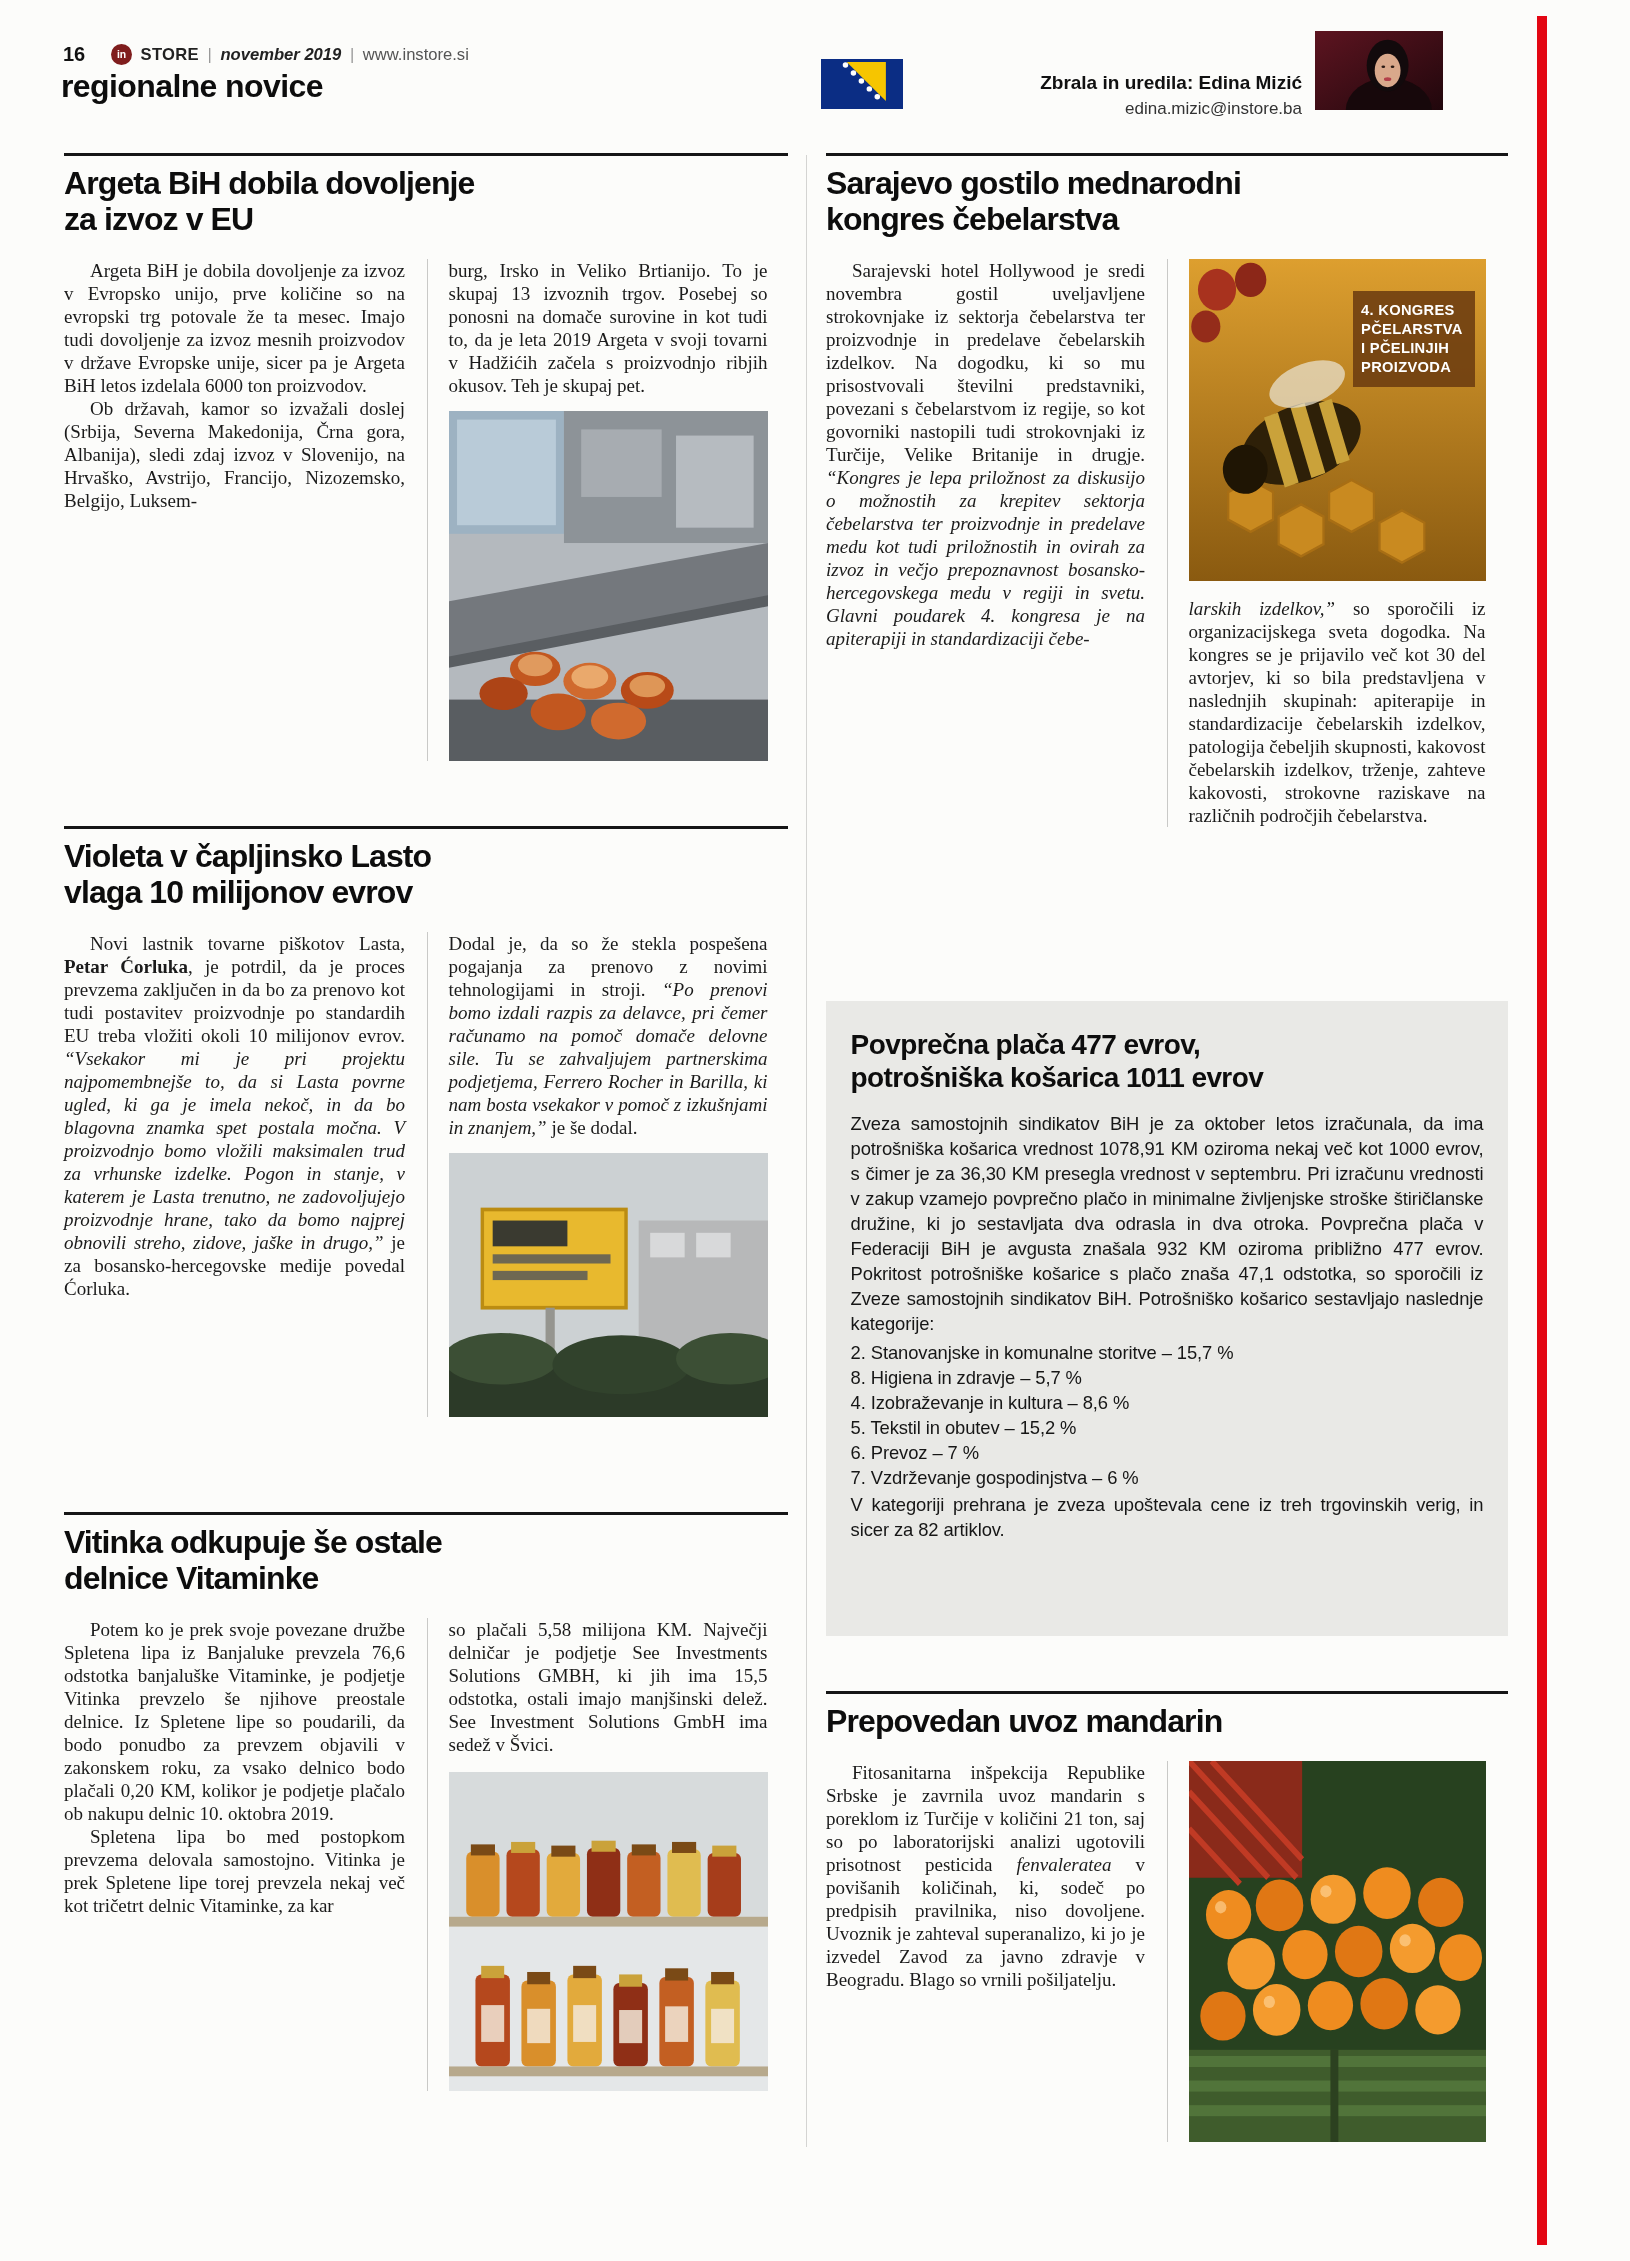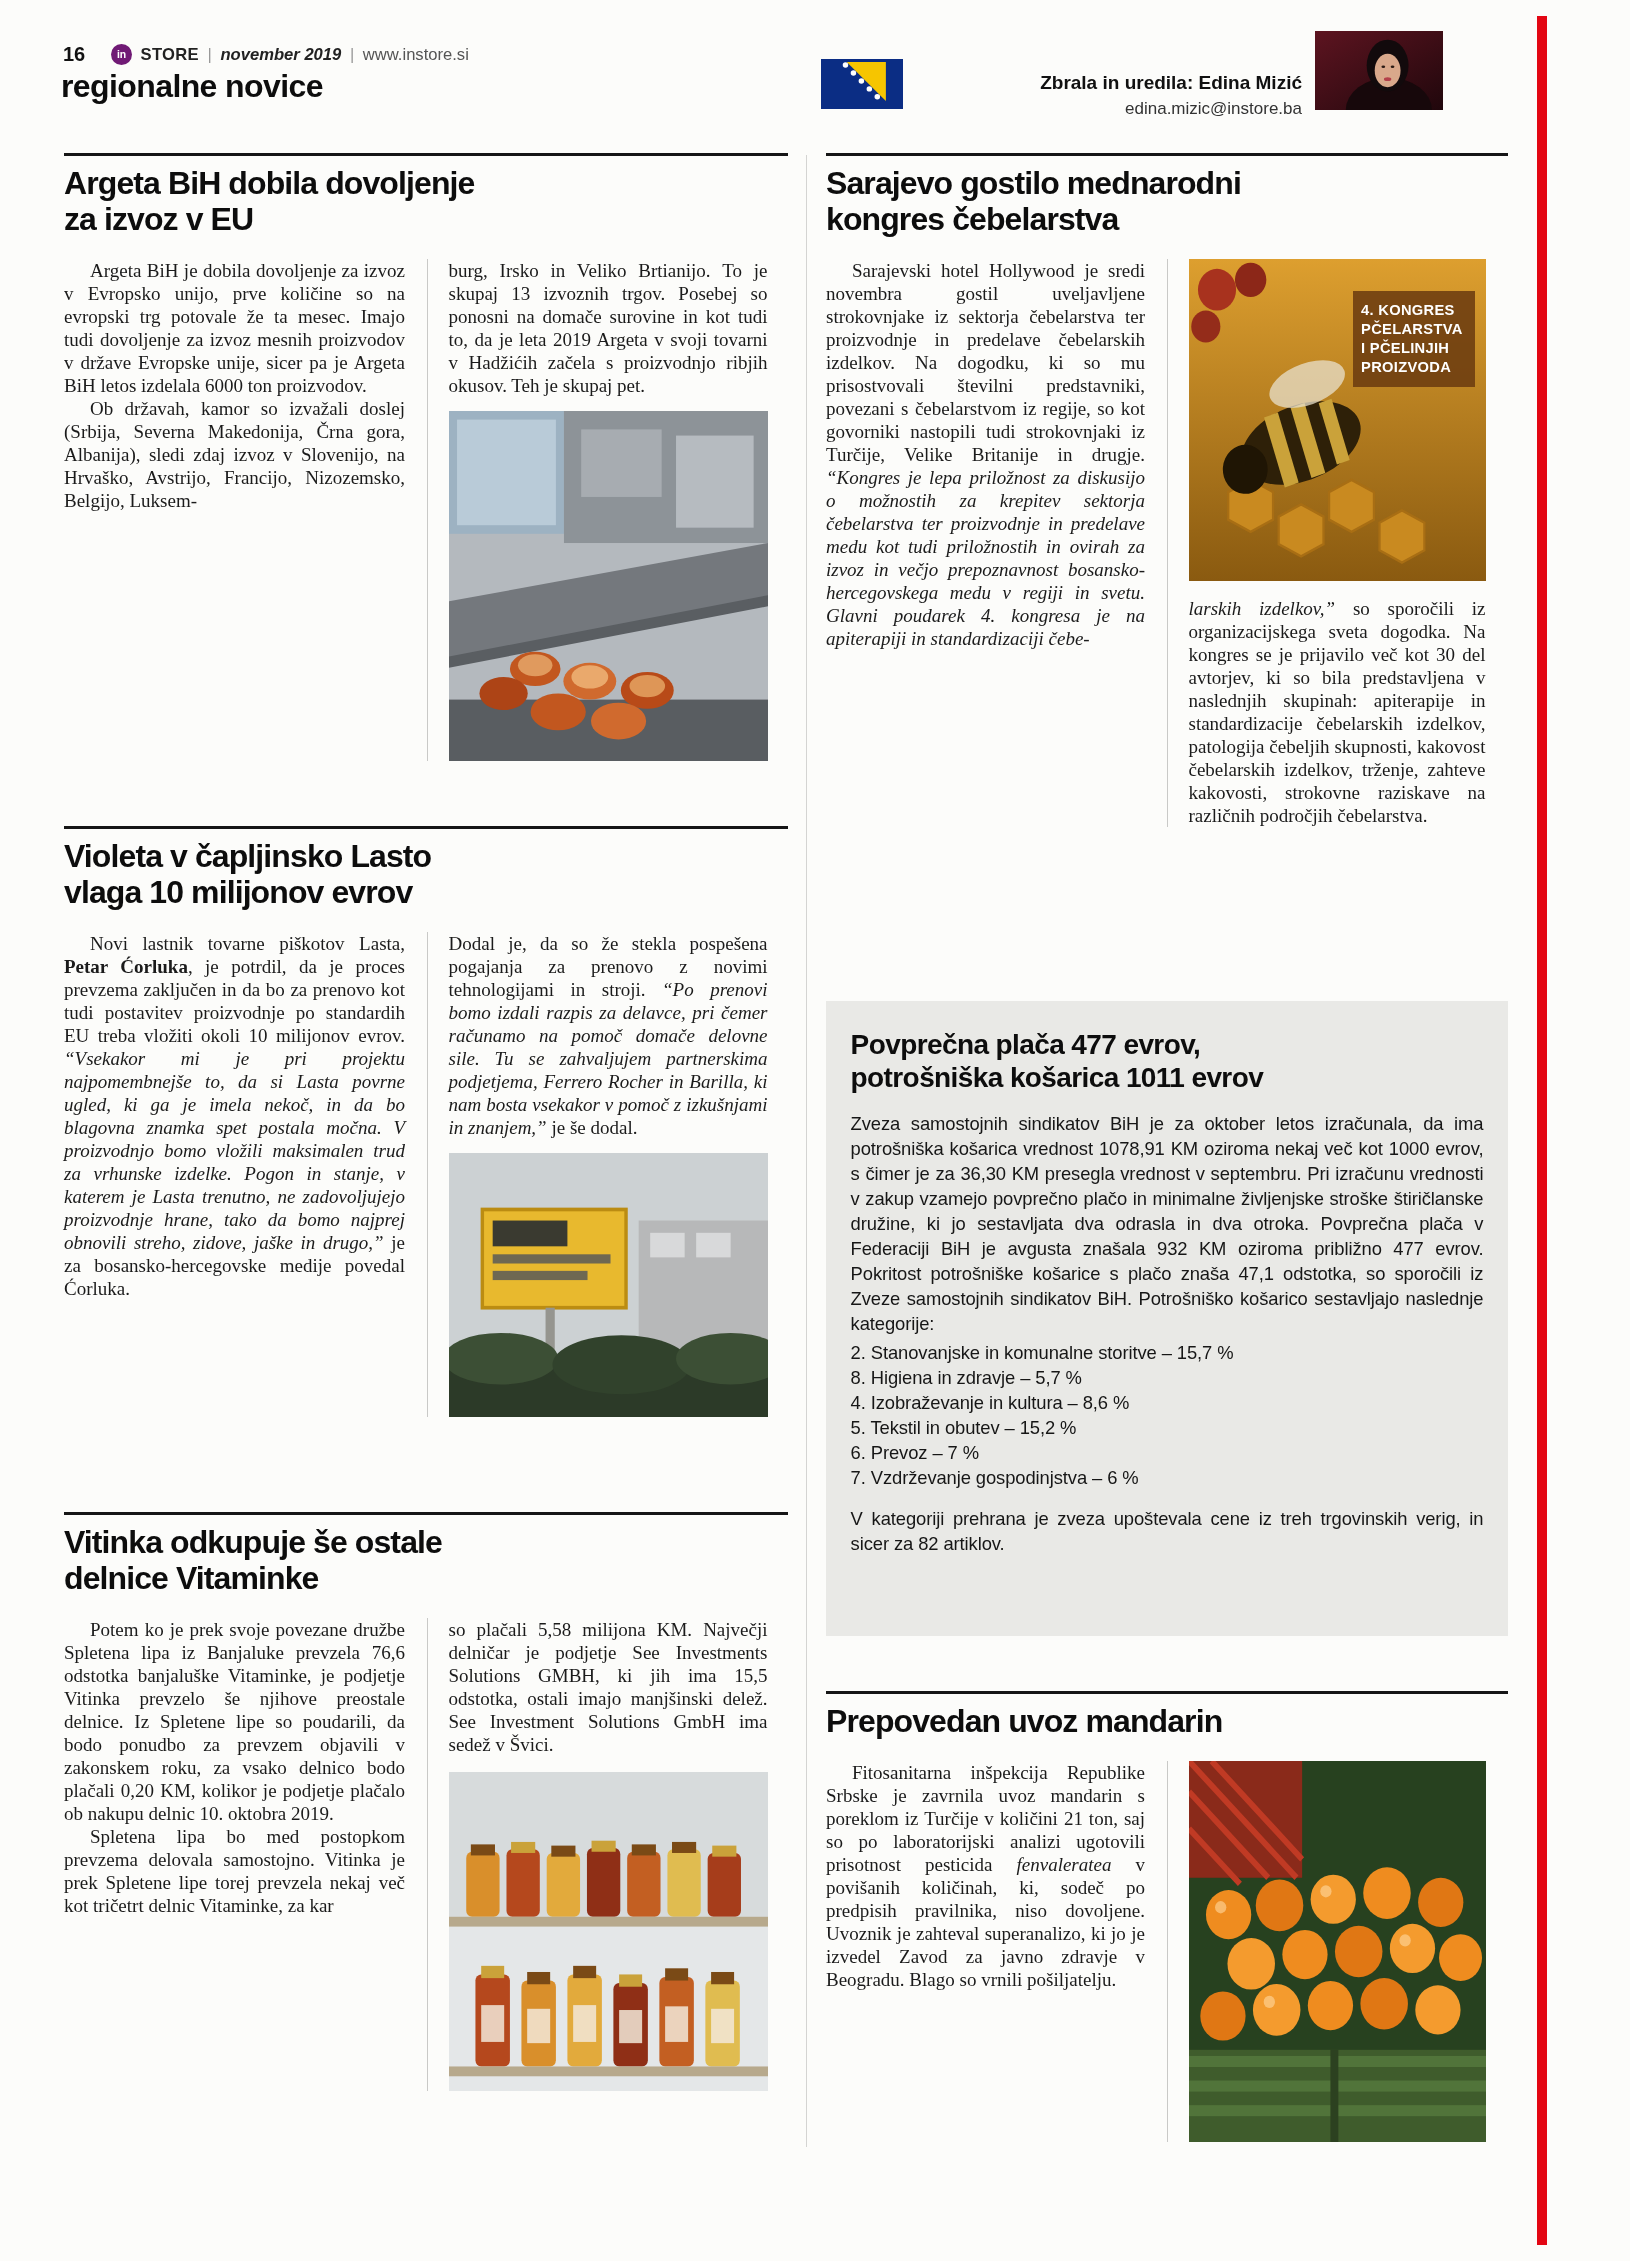--- a/index.html
+++ b/index.html
@@ -9,21 +9,21 @@
     background:#fcfcfa; overflow:hidden;
     font-family:"Liberation Serif", serif; color:#1b1b1b;
   }
 
   
   .pg-num { position:absolute; left:63px; top:43px;
     font:700 20px "Liberation Sans", sans-serif; color:#111; }
   .meta { position:absolute; left:111px; top:44px; display:flex; align-items:center; gap:8.6px;
     font:400 16.6px "Liberation Sans", sans-serif; color:#222; }
   .logo-circle { display:inline-flex; width:21px; height:21px; border-radius:50%;
-    background:#701a75; color:#fff; font:700 10.4px/21px "Liberation Sans", sans-serif;
+    background:#7f1d1d; color:#fff; font:700 10.4px/21px "Liberation Sans", sans-serif;
     align-items:center; justify-content:center; }
   .brand { font-weight:700; letter-spacing:0.3px; }
   .issue { font-weight:700;font-style:italic; }
   .sep { color:#999; }
   .site { color:#555; }
   .section-title { position:absolute; left:61px; top:69px;
     font:800 32px/34px "Liberation Sans", sans-serif; letter-spacing:-0.6px; color:#0d0d0d; }
   .flag { position:absolute; left:821px; top:59px; width:82px; height:50px; }
   .flag svg { width:100%; height:100%; display:block; }
   .editor { position:absolute; left:946px; top:72px; width:356px; text-align:right; }
@@ -74,21 +74,21 @@
     white-space:pre-line; }
 
   
   .box { background:#e9e9e6; padding:27px 24.6px; min-height:635px; }
   .box-title { font:800 28px/33px "Liberation Sans", sans-serif; letter-spacing:-0.6px;
     color:#0d0d0d; white-space:pre-line; margin-bottom:17px; }
   .box-intro { font:400 18.4px/25px "Liberation Sans", sans-serif; letter-spacing:-0.1px;
     text-align:justify; color:#161616; }
   .box-list { margin-top:3.7px; }
   .box-item { font:400 18.4px/25px "Liberation Sans", sans-serif; letter-spacing:-0.1px; color:#161616; }
-  .box-outro { margin-top:16px; font:400 18.4px/25px "Liberation Sans", sans-serif;
+  .box-outro { margin-top:2px; font:400 18.4px/25px "Liberation Sans", sans-serif;
     letter-spacing:-0.1px; text-align:justify; color:#161616; }
 </style>
 </head>
 <body>
 
 <div class="page">
 
   <div class="pg-num">16</div>
   <div class="meta">
     <span class="logo-circle">in</span>

